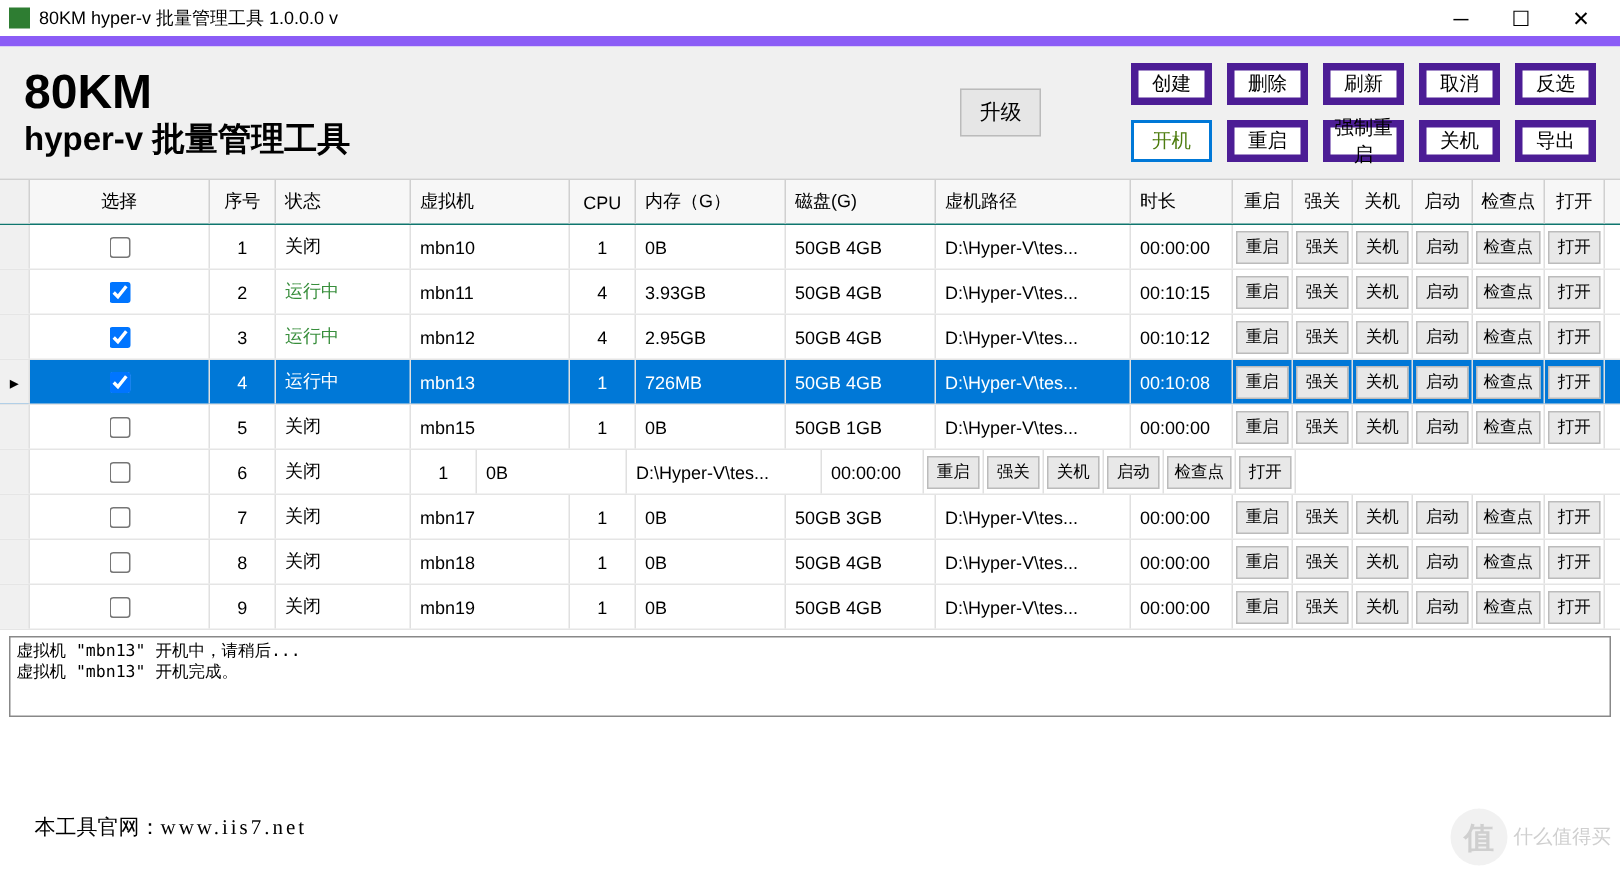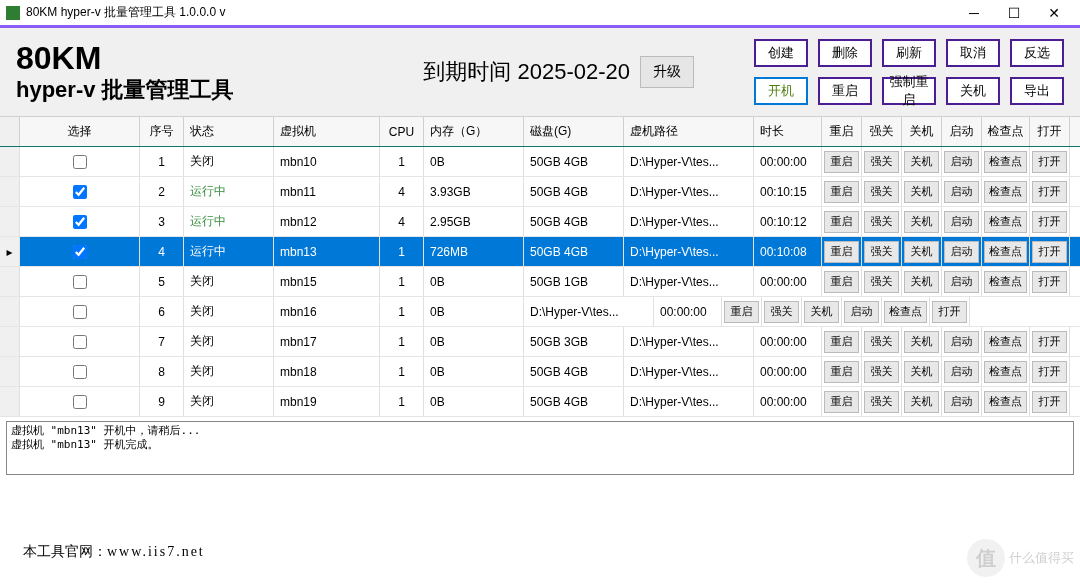--- a/index.html
+++ b/index.html
@@ -1,33 +1,33 @@
 <!DOCTYPE html>
 <html><head>
   <meta charset="utf-8">
   <style>
     * { box-sizing: border-box; margin: 0; padding: 0; }
     body { font-family: "Microsoft YaHei", "SimSun", Arial, sans-serif; font-size: 12px; background: #fff; width: 1080px; height: 583px; position: relative; overflow: hidden; }
 
-    .titlebar { height: 28px; display: flex; align-items: center; padding: 12px 6px; background: #fff; border-bottom: 3px solid #8b5cf6; }
+    .titlebar { height: 28px; display: flex; align-items: center; padding: 12px 6px; background: #fff; border-bottom: 7px solid #8b5cf6; }
     .titlebar-icon { width: 14px; height: 14px; background: #2e7d32; margin-right: 6px; }
     .titlebar-text { flex: 1; font-size: 12px; color: #000; }
     .win-controls { display: flex; }
     .win-btn { width: 40px; height: 24px; display: flex; align-items: center; justify-content: center; font-size: 14px; cursor: pointer; }
 
     .header { background: #f0f0f0; padding: 8px 16px; display: flex; align-items: center; height: 88px; }
     .brand { flex: 1; }
     .brand-top { font-size: 32px; font-weight: bold; }
     .brand-sub { font-size: 22px; font-weight: bold; margin-top: -2px; }
     .expiry { font-size: 22px; color: #000; margin-right: 10px; }
     .upgrade-btn { background: #e6e6e6; border: 1px solid #bbb; padding: 6px 12px; font-size: 14px; cursor: pointer; margin-right: 60px; }
 
     .action-area { display: flex; flex-direction: column; gap: 10px; }
     .action-row { display: flex; gap: 10px; }
-    .action-btn { width: 54px; height: 28px; background: #fff; border: 2px solid #4c1d95; font-size: 13px; cursor: pointer; display: flex; align-items: center; justify-content: center; }
+    .action-btn { width: 54px; height: 28px; background: #fff; border: 5px solid #4c1d95; font-size: 13px; cursor: pointer; display: flex; align-items: center; justify-content: center; }
     .action-btn.active { border: 2px solid #0078d7; color: #4d7c0f; }
 
     .grid { border-top: 1px solid #d0d0d0; }
     .grid-header { display: flex; background: #f7f7f7; height: 30px; align-items: stretch; border-bottom: 1px solid #0f766e; }
     .grid-row { display: flex; height: 30px; align-items: stretch; border-bottom: 1px solid #e5e5e5; }
     .grid-row.selected { background: #0078d7; color: #fff; }
     .grid-row.selected .status-run, .grid-row.selected .status-off { color: #fff; }
     .cell { border-right: 1px solid #e0e0e0; padding: 0 6px; display: flex; align-items: center; font-size: 12px; overflow: hidden; white-space: nowrap; }
     .grid-header .cell { border-right: 1px solid #d0d0d0; font-weight: normal; color: #000; }
     .c-marker { width: 20px; padding: 0; justify-content: center; background: #f0f0f0; }
@@ -71,21 +71,20 @@
     <div class="win-btn">☐</div>
     <div class="win-btn">✕</div>
   </div>
 </div>
 
 <div class="header">
   <div class="brand">
     <div class="brand-top">80KM</div>
     <div class="brand-sub">hyper-v 批量管理工具</div>
   </div>
-  <div class="expiry">到期时间 2025-02-20</div>
   <button class="upgrade-btn">升级</button>
   <div class="action-area">
     <div class="action-row" id="action-row-1">
         <button class="action-btn">创建</button>
         <button class="action-btn">删除</button>
         <button class="action-btn">刷新</button>
         <button class="action-btn">取消</button>
         <button class="action-btn">反选</button>
       </div>
     <div class="action-row" id="action-row-2">
@@ -290,21 +289,20 @@
       </div>
       <div class="grid-row">
         <div class="cell c-marker"></div>
         <div class="cell c-select">
           <input type="checkbox" style="">
         </div>
         <div class="cell c-seq">6</div>
         <div class="cell c-status">
           <span class="status-off">关闭</span>
         </div>
-        <div class="cell c-name">mbn16</div>
         <div class="cell c-cpu">1</div>
         <div class="cell c-mem">0B</div>
         <div class="cell c-path">D:\Hyper-V\tes...</div>
         <div class="cell c-time">00:00:00</div>
         <div class="cell c-btn">
           <button class="row-btn">重启</button>
         </div>
         <div class="cell c-btn">
           <button class="row-btn">强关</button>
         </div>

